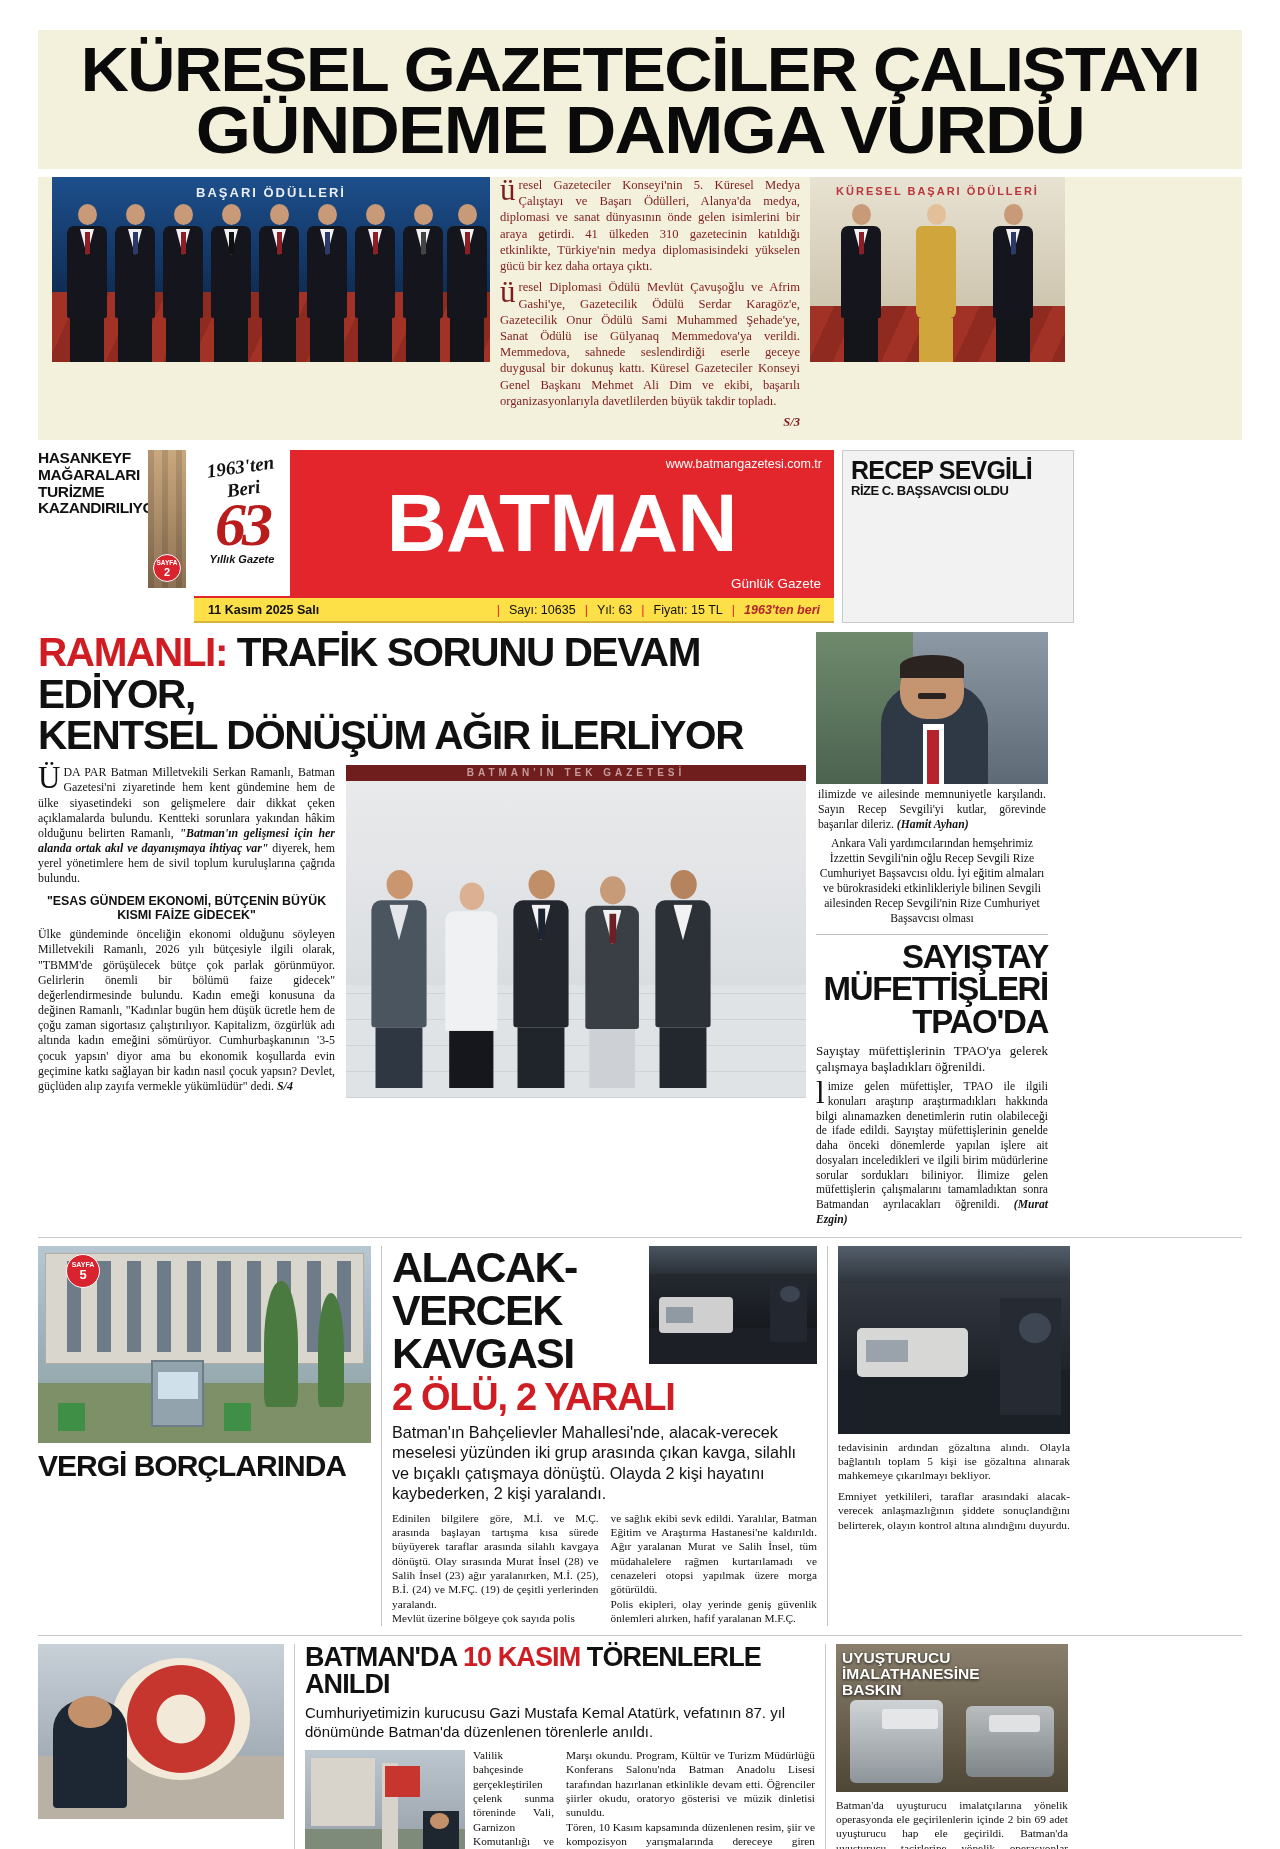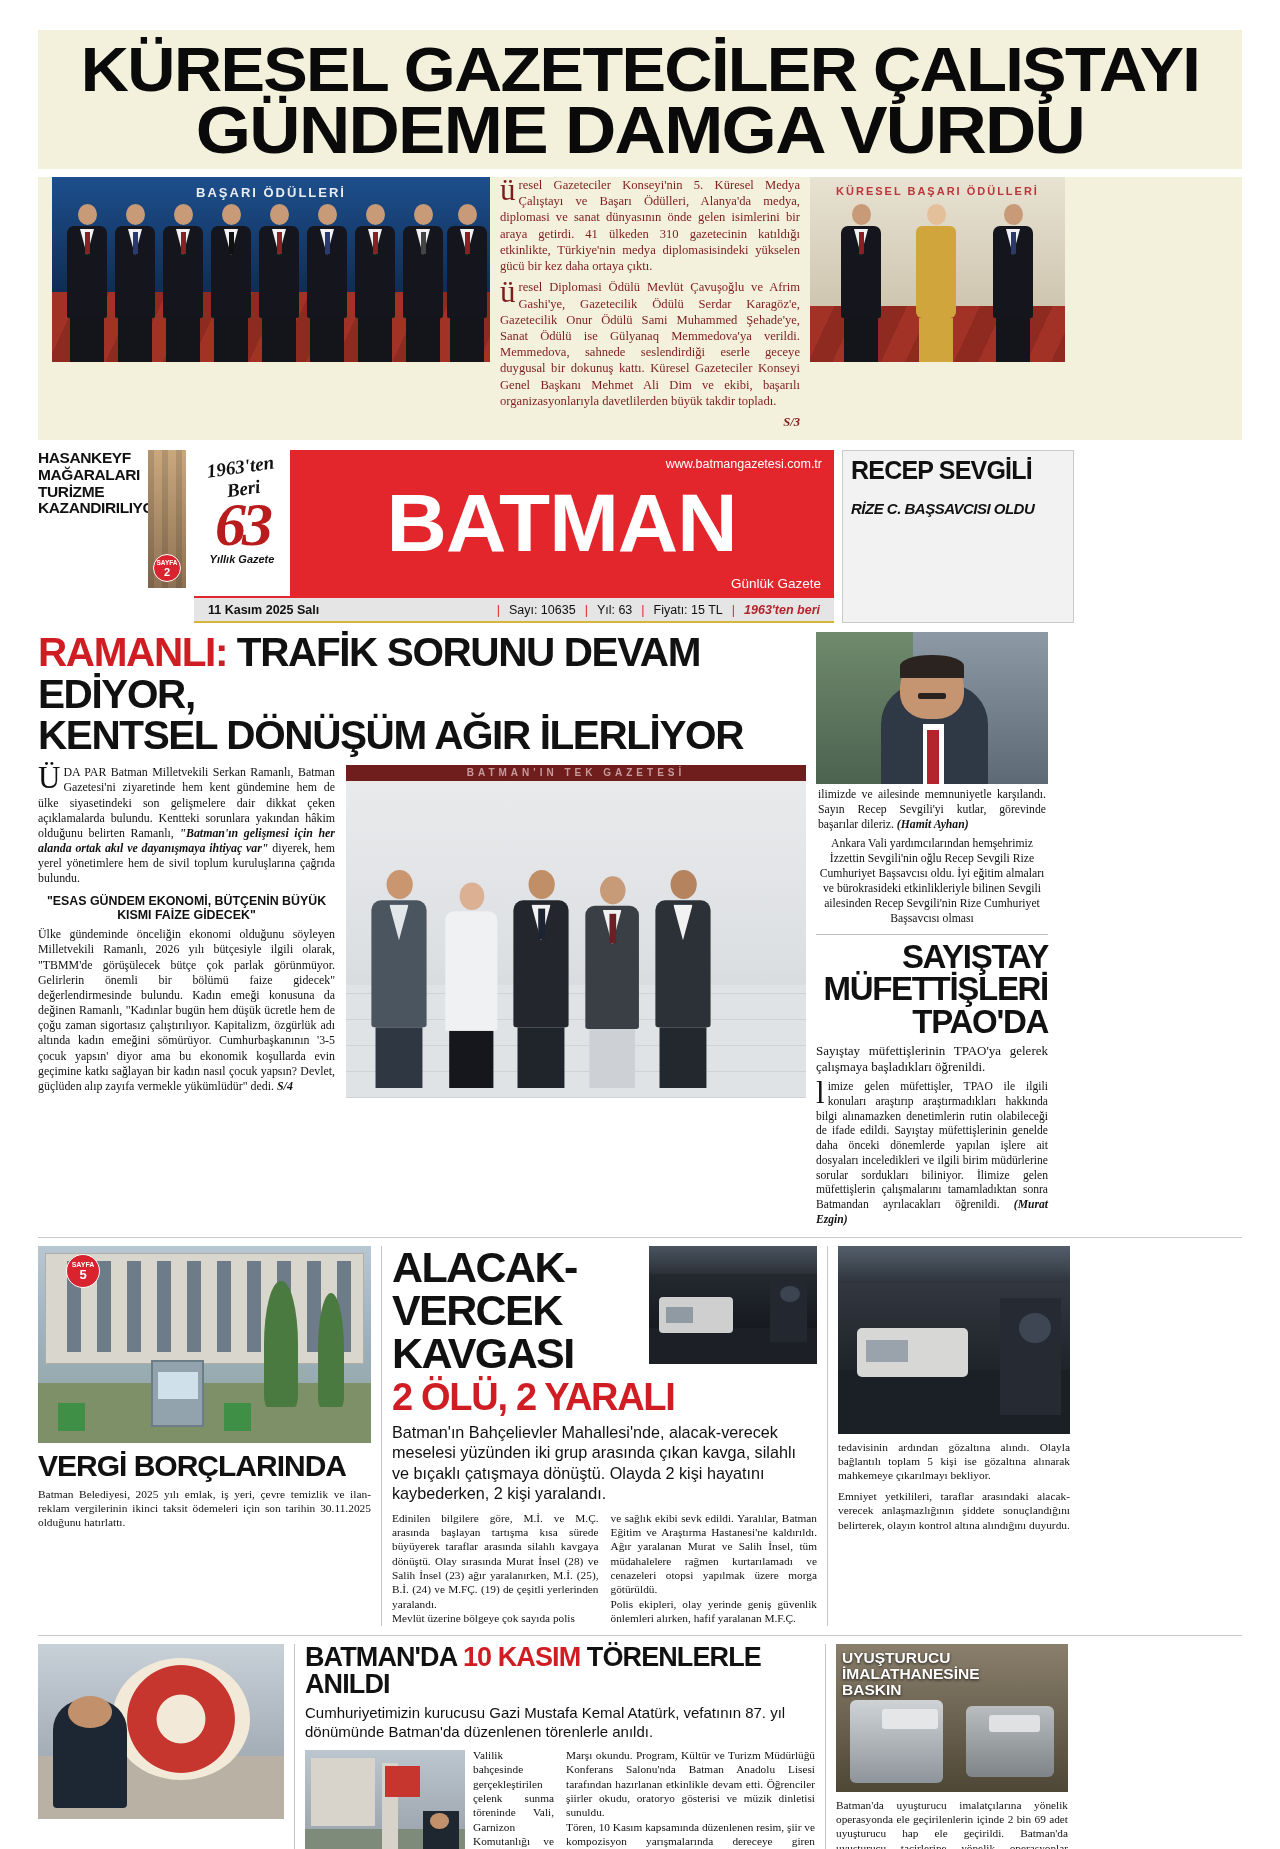--- a/index.html
+++ b/index.html
@@ -61,29 +61,29 @@
   .mh-center { width: 640px; }
   .mh-logo-wrap { display:flex; align-items:stretch; height:146px; }
   .mh-63 { width:96px; background:#fff; text-align:center; position:relative; padding-top:4px;}
   .sixty3-script { font-family:"Liberation Serif", serif; font-style:italic; font-size:19px; font-weight:700; transform:rotate(-8deg); display:inline-block; margin-top:2px;}
   .sixty3-num { font-size:62px; font-weight:900; color:#b91c1c; line-height:0.8; letter-spacing:-4px; font-family:"Liberation Serif", serif; font-style:italic;}
   .sixty3-cap { font-size:11px; font-weight:700; font-style:italic; line-height:1.1; margin-top:3px;}
   .mh-red { flex:1; background:#e2262c; position:relative; display:flex; align-items:center; justify-content:center; }
   .mh-url { position:absolute; top:7px; right:12px; color:#fff; font-size:12.5px; }
   .mh-title { color:#fff; font-weight:900; font-size:82px; letter-spacing:-1px; line-height:1; transform:scaleX(1.02); }
   .mh-sub { position:absolute; bottom:5px; right:13px; color:#fff; font-size:13.5px; }
-  .mh-info { background:#e5e5e5; border-top:2px solid #e2262c; border-bottom:2px solid #d8b43a; height:27px; display:flex; align-items:center; padding:0 14px; font-size:12.5px; }
+  .mh-info { background:#fde047; border-top:2px solid #e2262c; border-bottom:2px solid #d8b43a; height:27px; display:flex; align-items:center; padding:0 14px; font-size:12.5px; }
   .mh-info .date { font-weight:700; }
   .mh-info .right { margin-left:auto; display:flex; align-items:center; gap:0; }
   .mh-info .sep { color:#e2262c; padding:0 9px; }
   .mh-info .beri { color:#b5242c; font-style:italic; font-weight:700; }
 
   .mh-right { width:232px; border:1px solid #c9c9c9; background:#f2f2f2; padding:7px 8px; }
   .mh-right h2 { font-size:25px; font-weight:900; letter-spacing:-0.8px; line-height:1; }
-  .mh-right h3 { font-size:15px; font-weight:900; letter-spacing:-0.5px; line-height:1.05; margin-top:18px;font-style:italic;}
+  .mh-right h3 { font-size:13px; font-weight:900; letter-spacing:-0.5px; line-height:1.05; margin-top:1px;}
 
   
   .band2 { display:flex; gap:10px; margin-top:9px; }
   .b2-left { width: 768px; }
   .ram-h { font-weight:900; font-size:40.5px; line-height:1.02; letter-spacing:-1.4px; color:#111; }
   .ram-h .red { color:#cf1d23; }
   .ram-cols { display:flex; gap:11px; margin-top:9px; }
   .ram-text { width:297px; font-family:"Liberation Serif", serif; font-size:11.9px; line-height:1.275; text-align:justify; }
   .ram-text p { margin-bottom:4px; }
   .ram-sub { text-align:center; font-family:"Liberation Sans",sans-serif; font-weight:800; font-size:12.4px; line-height:1.15; margin:7px 0 5px; }
@@ -395,21 +395,20 @@
         <div style="position:absolute;left:6%;bottom:6%;width:8%;height:14%;background:#3f8f46"></div>
         <div style="position:absolute;left:56%;bottom:6%;width:8%;height:14%;background:#3f8f46"></div>
         <div style="position:absolute;left:68%;top:18%;width:10%;height:64%;background:#4a7a3f;border-radius:50% 50% 10% 10%"></div>
         <div style="position:absolute;left:84%;top:24%;width:8%;height:58%;background:#4a7a3f;border-radius:50% 50% 10% 10%"></div>
         <div class="sayfa-badge" style="left:28px;top:8px;bottom:auto;transform:none;width:34px;height:34px;font-size:7px;padding-top:6px">
           <span>SAYFA</span>
           <b style="font-size:13px">5</b>
         </div>
       </div>
       <div class="vergi-h">VERGİ BORÇLARINDA</div>
-      <div class="vergi-text">Batman Belediyesi, 2025 yılı emlak, iş yeri, çevre temizlik ve ilan-reklam vergilerinin ikinci taksit ödemeleri için son tarihin 30.11.2025 olduğunu hatırlattı.</div>
     </div>
 
     <div class="vline"></div>
 
     <div class="b3-mid">
       <div class="alacak-photo">
         <div class="ph" style="background:linear-gradient(#2b3038,#0d1014)"></div>
         <div style="position:absolute;left:0;bottom:0;width:100%;height:30%;background:#1c2026"></div>
         <div style="position:absolute;left:6%;bottom:26%;width:44%;height:30%;background:#cfcfcf;border-radius:4px"></div>
         <div style="position:absolute;left:10%;bottom:34%;width:16%;height:14%;background:#8f9aa3"></div>

